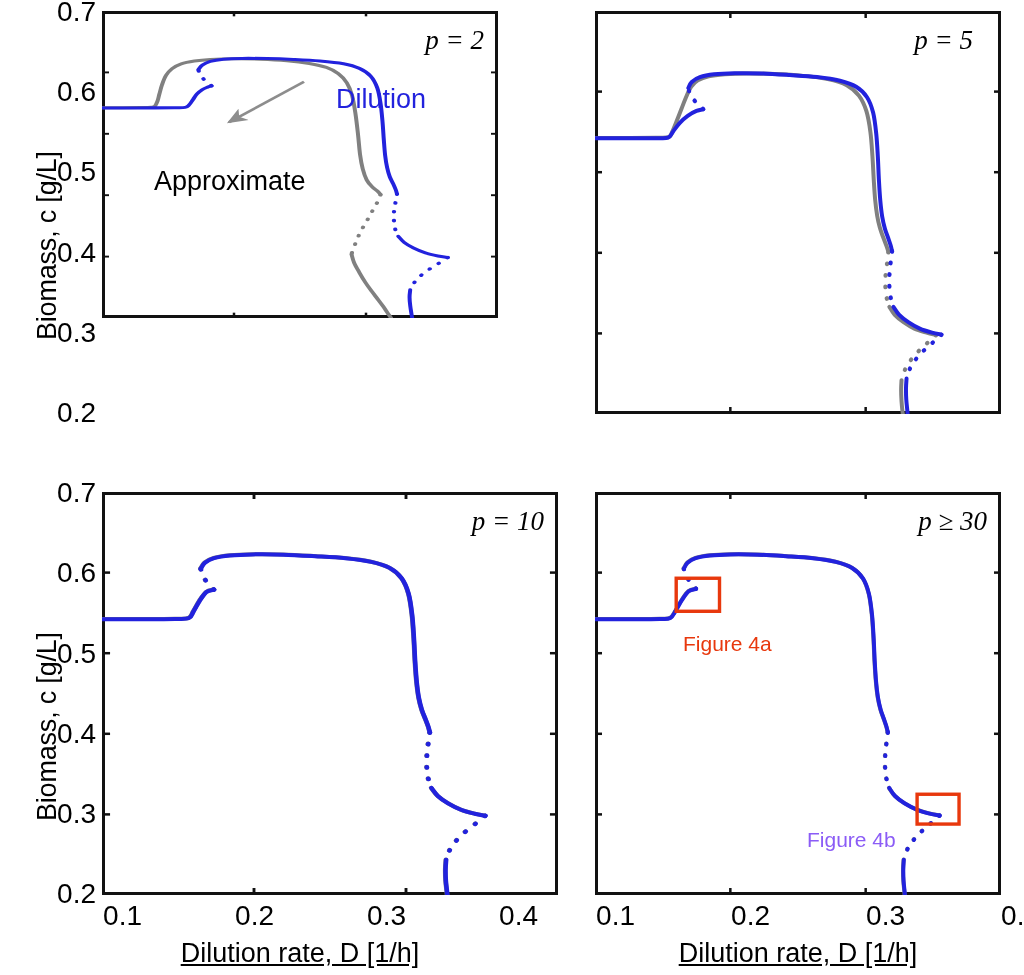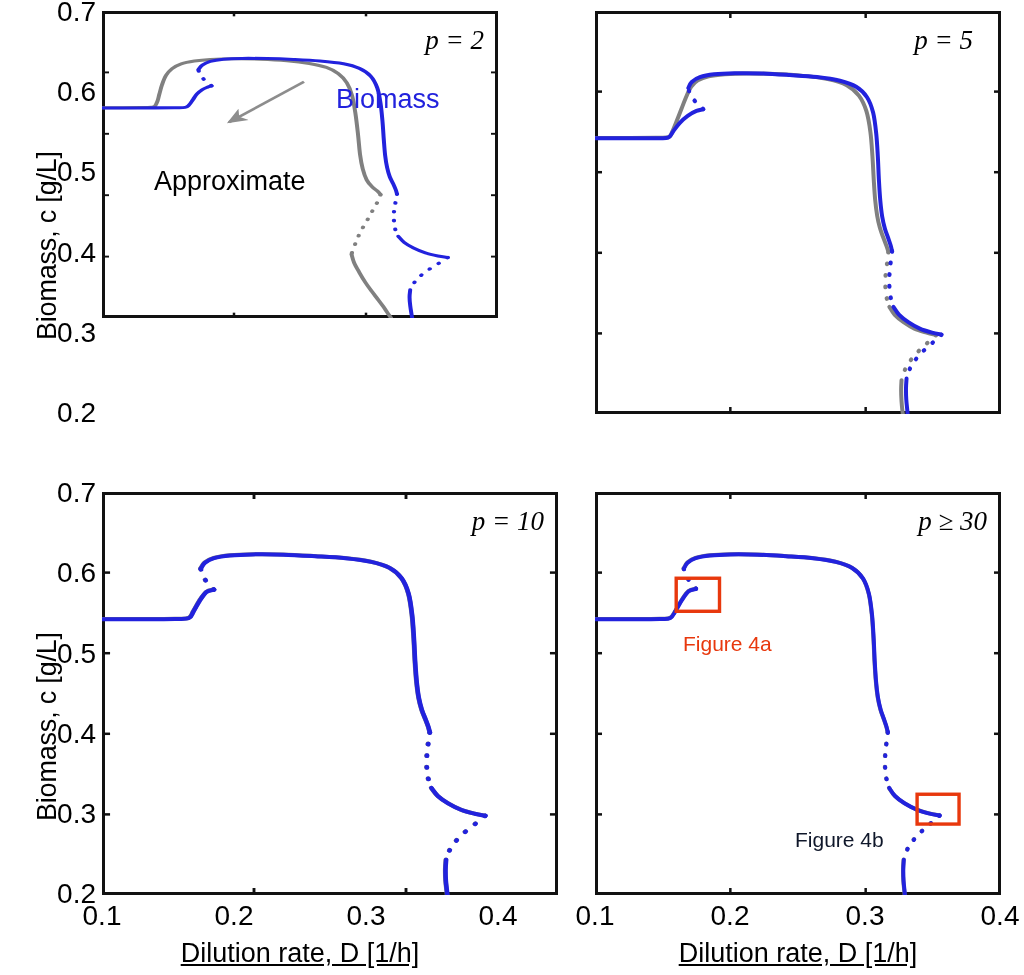--- a/index.html
+++ b/index.html
@@ -29,21 +29,21 @@
   }
   .ytick{
     position:absolute;
     font-size:28px;
     text-align:right;
     white-space:nowrap;
   }
   .xtick{
     position:absolute;
     font-size:28px;
-    text-align:center;
+    text-align:right;
     white-space:nowrap;
   }
   .xlabel{
     position:absolute;
     font-size:27px;
     text-align:center;
     white-space:nowrap;
     text-decoration:underline;
   }
   .ptag{
@@ -102,21 +102,21 @@
           <path d="M0.00,127.35C4.40,127.35 17.60,127.37 26.40,127.35C35.20,127.32 45.10,127.25 52.80,127.19C60.50,127.12 67.54,127.05 72.60,126.94C77.66,126.84 80.74,127.15 83.16,126.54C85.58,125.94 85.80,125.06 87.12,123.32C88.44,121.57 89.76,118.48 91.08,116.06C92.40,113.65 93.50,110.96 95.04,108.81C96.58,106.66 98.56,104.65 100.32,103.17C102.08,101.69 104.06,100.78 105.60,99.94C107.14,99.11 108.90,98.47 109.56,98.17" fill="none" stroke="#2222DD" stroke-width="4" stroke-linecap="round" stroke-linejoin="round"></path>
           <path d="M109.56,98.17C108.35,96.85 104.17,92.66 102.30,90.27C100.43,87.88 99.33,85.97 98.34,83.82C97.35,81.67 96.69,78.45 96.36,77.38" fill="none" stroke="#2222DD" stroke-width="4.2" stroke-linecap="round" stroke-linejoin="round" stroke-dasharray="0.6 11"></path>
           <path d="M96.36,76.97C97.02,75.97 98.34,72.74 100.32,70.93C102.30,69.11 104.72,67.37 108.24,66.09C111.76,64.82 116.16,63.92 121.44,63.27C126.72,62.63 132.66,62.36 139.92,62.22C147.18,62.09 156.42,62.22 165.00,62.46C173.58,62.71 182.60,63.14 191.40,63.67C200.20,64.21 209.44,64.75 217.80,65.69C226.16,66.63 234.96,67.70 241.56,69.32C248.16,70.93 252.89,72.67 257.40,75.36C261.91,78.05 265.65,81.20 268.62,85.44C271.59,89.67 273.57,94.84 275.22,100.75C276.87,106.66 277.64,113.51 278.52,120.90C279.40,128.29 279.95,137.02 280.50,145.08C281.05,153.14 281.38,161.87 281.82,169.26C282.26,176.65 282.59,183.36 283.14,189.41C283.69,195.45 284.35,200.83 285.12,205.53C285.89,210.23 286.77,214.13 287.76,217.62C288.75,221.11 290.07,223.66 291.06,226.49C292.05,229.31 293.04,232.26 293.70,234.55C294.36,236.83 294.80,239.25 295.02,240.19" fill="none" stroke="#2222DD" stroke-width="4" stroke-linecap="round" stroke-linejoin="round"></path>
           <path d="M295.02,240.19C294.80,241.80 294.14,246.64 293.70,249.86C293.26,253.08 292.71,256.17 292.38,259.53C292.05,262.89 291.72,266.65 291.72,270.01C291.72,273.37 292.05,276.59 292.38,279.68C292.71,282.77 293.04,285.86 293.70,288.55C294.36,291.23 295.90,294.59 296.34,295.80" fill="none" stroke="#2222DD" stroke-width="4.2" stroke-linecap="round" stroke-linejoin="round" stroke-dasharray="0.6 11"></path>
           <path d="M296.34,295.80C297.33,297.15 299.75,301.31 302.28,303.86C304.81,306.41 308.00,308.83 311.52,311.12C315.04,313.40 319.33,315.82 323.40,317.56C327.47,319.31 332.20,320.59 335.94,321.59C339.68,322.60 344.19,323.27 345.84,323.61" fill="none" stroke="#2222DD" stroke-width="4" stroke-linecap="round" stroke-linejoin="round"></path>
           <path d="M345.84,323.61C344.30,324.89 339.90,328.51 336.60,331.27C333.30,334.02 329.23,337.18 326.04,340.13C322.85,343.09 319.88,346.04 317.46,349.00C315.04,351.95 313.06,355.04 311.52,357.86C309.98,360.68 308.77,364.58 308.22,365.92" fill="none" stroke="#2222DD" stroke-width="4.2" stroke-linecap="round" stroke-linejoin="round" stroke-dasharray="0.6 11"></path>
           <path d="M308.22,365.92C308.11,367.54 307.56,372.10 307.56,375.60C307.56,379.09 307.89,383.12 308.22,386.88C308.55,390.64 309.21,395.48 309.54,398.16C309.87,400.85 310.09,402.19 310.20,403.00" fill="none" stroke="#2222DD" stroke-width="4" stroke-linecap="round" stroke-linejoin="round"></path>
         </g>
       </svg>
     <div class="ptag" style="right:14px;top:14px;">p = 2</div>
-    <div class="legend-rigorous" style="left:234px;top:73px;color:#2222DD;">Biomass</div>
+    <div class="legend-rigorous" style="left:234px;top:73px;color:#2222DD;">Dilution</div>
     <div class="legend-approx" style="left:52px;top:155px;color:#000;">Approximate</div>
     <svg class="plotsvg" viewBox="0 0 396 403" preserveAspectRatio="none" style="pointer-events:none;">
       <defs>
         <marker id="arrHead" markerWidth="7" markerHeight="7" refX="5.6" refY="3.2" orient="auto" markerUnits="strokeWidth">
           <path d="M0,0.4 L6.4,3.2 L0,6 L1.7,3.2 Z" fill="#8d8d8d"></path>
         </marker>
       </defs>
       <line x1="202" y1="93" x2="127" y2="146" stroke="#8d8d8d" stroke-width="3.2" marker-end="url(#arrHead)"></line>
     </svg>
   </div>
@@ -235,21 +235,21 @@
           <path d="M344.69,323.53C343.18,324.87 338.81,328.77 335.63,331.59C332.45,334.41 328.68,337.42 325.61,340.45C322.54,343.49 319.57,346.69 317.22,349.80C314.88,352.92 312.94,356.17 311.54,359.15C310.14,362.14 309.28,366.27 308.83,367.70" fill="none" stroke="#2222DD" stroke-width="4.2" stroke-linecap="round" stroke-linejoin="round" stroke-dasharray="0.6 11"></path>
           <path d="M308.83,367.70C308.74,369.31 308.33,373.88 308.29,377.37C308.24,380.86 308.33,384.89 308.56,388.65C308.79,392.41 309.42,397.55 309.64,399.94C309.87,402.33 309.87,402.49 309.91,403.00" fill="none" stroke="#2222DD" stroke-width="4" stroke-linecap="round" stroke-linejoin="round"></path>
         </g>
       </svg>
     <div class="ptag" style="right:14px;top:14px;">p ≥ 30</div>
     <svg class="plotsvg" id="svg-annot" viewBox="0 0 406 403" preserveAspectRatio="none">
         <rect x="81.19999999999999" y="86.24199999999996" width="43.30666666666667" height="33.04599999999999" fill="none" stroke="#E8380D" stroke-width="3.4"></rect>
         <rect x="322.0933333333333" y="302.25" width="41.95333333333332" height="29.822000000000003" fill="none" stroke="#E8380D" stroke-width="3.4"></rect>
       </svg>
     <div class="zoomlabel" style="left:88px;top:116px;color:#E8380D;">Figure 4a</div>
-    <div class="zoomlabel" style="left:200px;top:312px;color:#0f172a;">Figure 4b</div>
+    <div class="zoomlabel" style="left:212px;top:312px;color:#8b5cf6;">Figure 4b</div>
   </div>
 
   <div class="ylabel" style="left:32px;top:340px;">Biomass, c [g/L]</div>
   <div class="ytick" style="left:38px;top:-4px;width:58px;">0.7</div>
   <div class="ytick" style="left:38px;top:76px;width:58px;">0.6</div>
   <div class="ytick" style="left:38px;top:156px;width:58px;">0.5</div>
   <div class="ytick" style="left:38px;top:237px;width:58px;">0.4</div>
   <div class="ytick" style="left:38px;top:317px;width:58px;">0.3</div>
   <div class="ytick" style="left:38px;top:397px;width:58px;">0.2</div>
 

